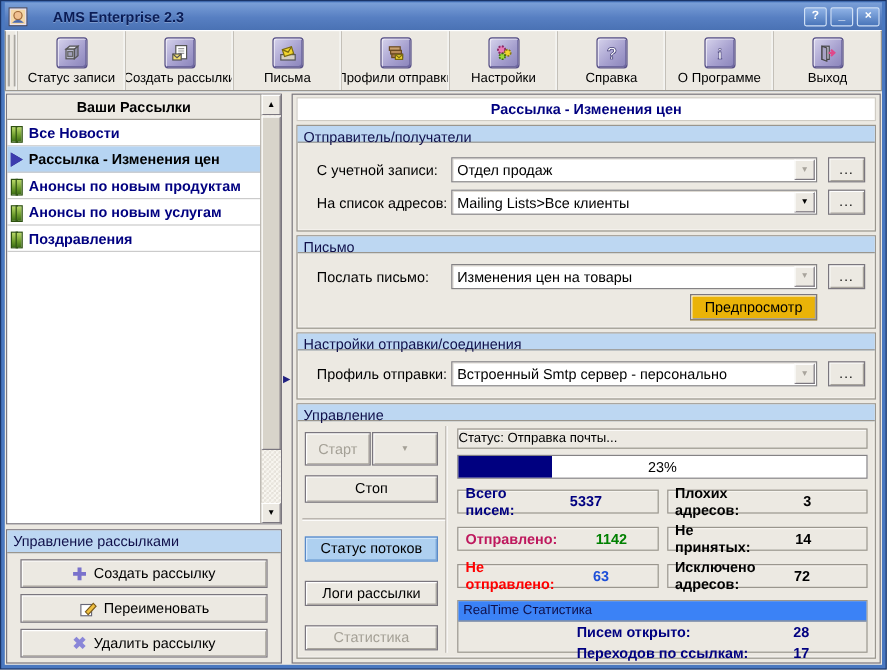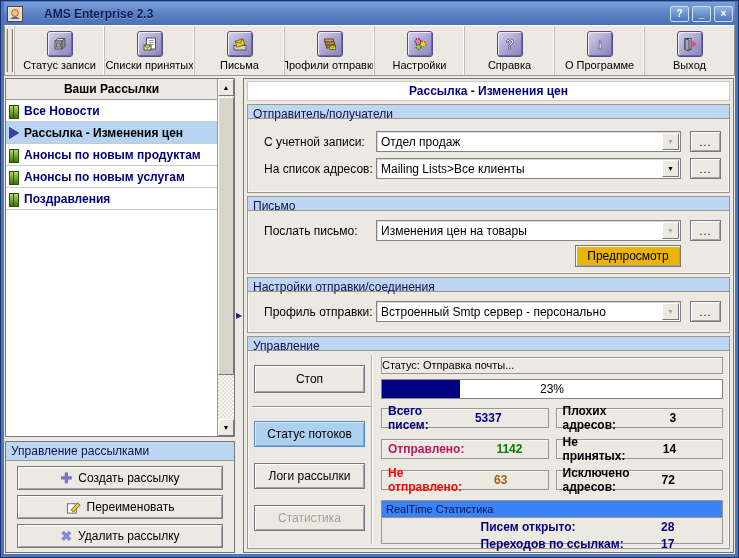--- a/index.html
+++ b/index.html
@@ -168,21 +168,21 @@
       <span class="icon-tile">
         <svg width="16" height="16" viewBox="0 0 16 16">
           <rect x="4.5" y="2" width="9" height="11" fill="#fff" stroke="#555"></rect>
           <line x1="6.5" y1="4.5" x2="11.5" y2="4.5" stroke="#999"></line>
           <line x1="6.5" y1="6.5" x2="11.5" y2="6.5" stroke="#999"></line>
           <line x1="6.5" y1="8.5" x2="11.5" y2="8.5" stroke="#999"></line>
           <rect x="2" y="9" width="7" height="5" fill="#f4e070" stroke="#555"></rect>
           <polyline points="2,9 5.5,12 9,9" fill="none" stroke="#555"></polyline>
         </svg>
       </span>
-      <span class="tool-label">Списки принятых</span>
+      <span class="tool-label">Создать рассылки</span>
     </div>
 
     <div class="tool-btn">
       <span class="icon-tile">
         <svg width="16" height="16" viewBox="0 0 16 16">
           <rect x="2" y="9.5" width="12" height="4.5" fill="#d4cfc2" stroke="#555"></rect>
           <g transform="rotate(-18 8 7)">
             <rect x="4" y="4" width="8" height="6" fill="#f0d42e" stroke="#7a6a10"></rect>
             <polyline points="4,4 8,7.5 12,4" fill="none" stroke="#7a6a10"></polyline>
           </g>
@@ -358,20 +358,26 @@
             </div>
             <div class="browse-btn">...</div>
           </div>
         </div>
       </div>
 
       <div class="group control">
         <div class="group-head">Управление</div>
         <div class="control-body">
           <div class="ctrl-left">
+            <div class="start-row">
+              <div class="cbtn disabled">Старт</div>
+              <div class="cbtn start-drop">
+                <span class="disabled" style="color:#a4a096">▼</span>
+              </div>
+            </div>
             <div class="cbtn stop-btn">Стоп</div>
             <div class="ctrl-divider"></div>
             <div class="cbtn toggled threads-btn">Статус потоков</div>
             <div class="cbtn logs-btn">Логи рассылки</div>
             <div class="cbtn disabled stats-btn">Статистика</div>
           </div>
 
           <div class="ctrl-right">
             <div class="status-bar">Статус: Отправка почты...</div>
             <div class="progress">
@@ -391,21 +397,21 @@
               <div class="stat-cell">
                 <span style="color: #be185d;">Отправлено:</span>
                 <span class="stat-value" style="color: rgb(0, 128, 0);">1142</span>
               </div>
               <div class="stat-cell">
                 <span style="color: rgb(0, 0, 0);">Не принятых:</span>
                 <span class="stat-value" style="color: rgb(0, 0, 0);">14</span>
               </div>
               <div class="stat-cell">
                 <span style="color: rgb(255, 0, 0);">Не отправлено:</span>
-                <span class="stat-value" style="color: #a16207; text-align: right;">63</span>
+                <span class="stat-value" style="color: #1d4ed8; text-align: right;">63</span>
               </div>
               <div class="stat-cell">
                 <span style="color: rgb(0, 0, 0);">Исключено адресов:</span>
                 <span class="stat-value" style="margin-right: 38%; color: rgb(0, 0, 0);">72</span>
               </div>
             </div>
 
             <div class="realtime">
               <div class="rt-head">RealTime Статистика</div>
               <div class="rt-body">

